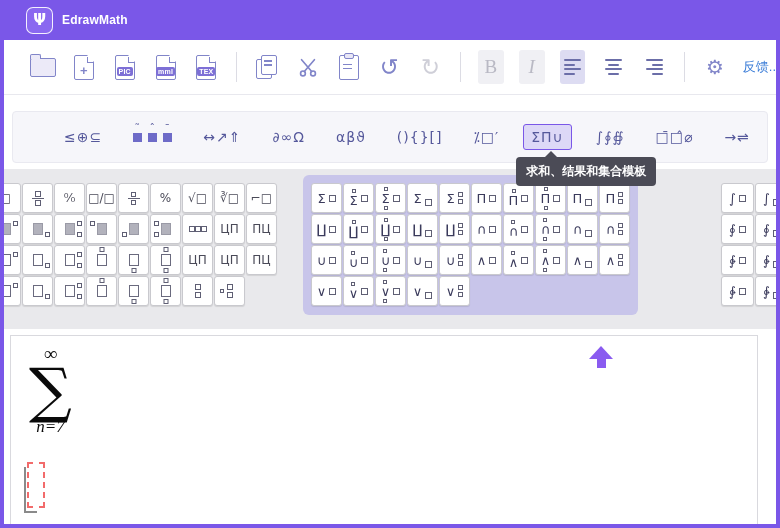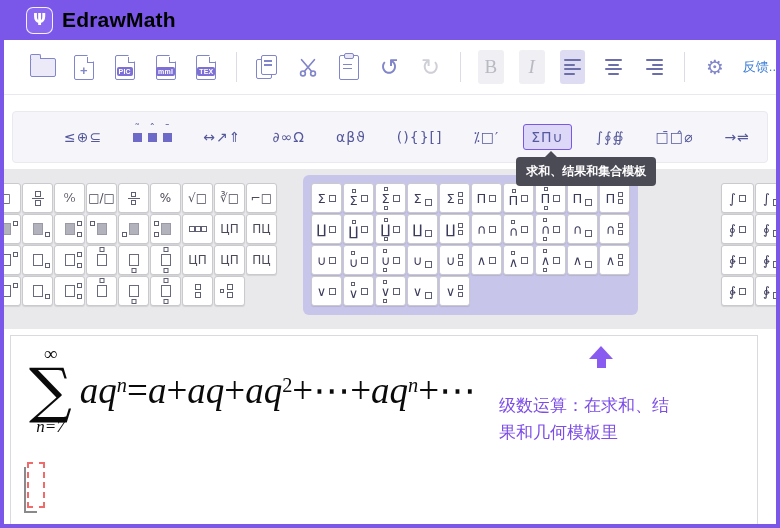--- a/index.html
+++ b/index.html
@@ -3,21 +3,21 @@
 <meta charset="utf-8">
 <style>
   html,body{margin:0;padding:0;background:#fff;}
   .window{width:780px;height:528px;box-sizing:border-box;border:4px solid #7a57e8;border-top:none;
     position:relative;background:#fff;font-family:"Liberation Sans",sans-serif;overflow:hidden;}
   
   .header{height:40px;margin:0 -4px;background:#7a57e8;display:flex;align-items:center;padding-left:26px;}
   .logo{width:25px;height:25px;border:1.5px solid rgba(255,255,255,.9);border-radius:7px;background:#8a68f0;
     display:flex;align-items:center;justify-content:center;color:#fff;font-weight:bold;font-size:15px;
     font-family:"DejaVu Sans",sans-serif;}
-  .app-title{color:#000000;font-size:21px;font-weight:bold;margin-left:9px;letter-spacing:.2px;}
+  .app-title{color:#ffffff;font-size:12px;font-weight:bold;margin-left:9px;letter-spacing:.2px;}
   
   .toolbar{height:54px;display:flex;align-items:center;gap:15px;padding:0 0 0 26px;border-bottom:1px solid #e8e8ee;}
   .tbi{width:30px;height:34px;display:flex;align-items:center;justify-content:center;cursor:pointer;}
   .divider{width:1px;height:30px;background:#dcdce4;margin:0 2px;}
   .folder{width:24px;height:17px;border:1.6px solid #8185c9;border-radius:2px;background:#eceaf8;position:relative;}
   .folder::before{content:"";position:absolute;top:-5px;left:-1px;width:9px;height:4px;border:1.6px solid #8185c9;
     border-bottom:none;border-radius:2px 2px 0 0;background:#eceaf8;}
   .doc{width:18px;height:23px;border:1.6px solid #8185c9;border-radius:2px;background:#fff;position:relative;
     display:flex;align-items:flex-end;justify-content:center;}
   .doc::before{content:"";position:absolute;top:-1px;right:-1px;border-style:solid;border-width:0 7px 7px 0;
@@ -773,26 +773,21 @@
       </div>
   </div>
 
   <div class="canvas">
     <div class="eq">
       <span class="bigop">
         <span class="lim-top">∞</span>
         <span class="sigma">∑</span>
         <span class="lim-bot">n=7</span>
       </span>
-      <span id="eq-body"><span class="tok i">aq</span><span class="tok i s">n</span><span class="tok">=</span><span class="tok i">a</span><span class="tok">+</span><span class="tok i">aq</span><span class="tok">+</span><span class="tok i">aq</span><span class="tok s">2</span><span class="tok">+⋯+</span><span class="tok i">aq</span><span class="tok i s">n</span><span class="tok">+⋯</span></span>
     </div>
     <div class="arrow-wrap">
       <span class="arrow-head"></span>
         <span class="arrow-stem"></span>
-    </div>
-    <div class="annotation">
-      <span>级数运算：在求和、结</span>
-      <span>果和几何模板里</span>
     </div>
     <div class="cursor"></div>
   </div>
 
 </div>
 
 </body></html>

